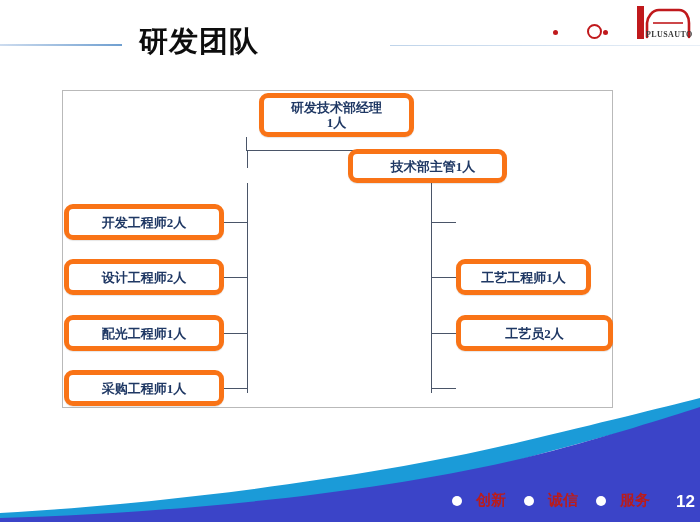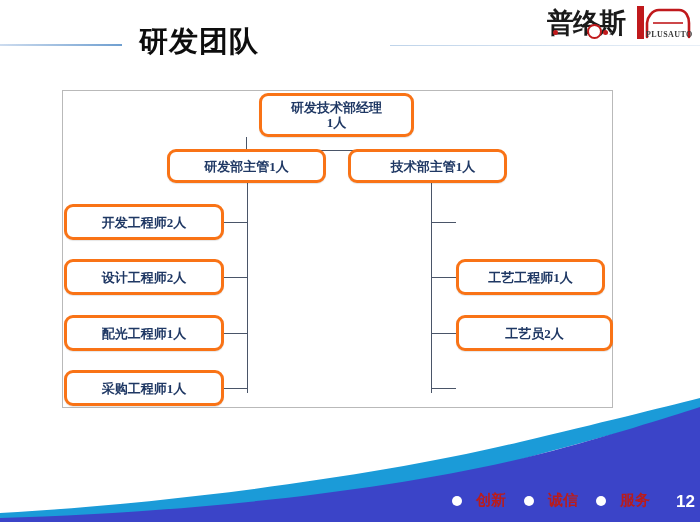--- a/index.html
+++ b/index.html
@@ -111,21 +111,21 @@
     width: 551px;
     height: 318px;
     border: 1px solid #b9b9b9;
     box-sizing: border-box;
     background: #ffffff;
   }
 
   .node {
     position: absolute;
     box-sizing: border-box;
-    border: 3px solid #f97316;
+    border: 5px solid #f97316;
     border-radius: 9px;
     background: #ffffff;
     display: flex;
     align-items: center;
     justify-content: center;
     text-align: center;
     color: #1f3864;
     font-weight: bold;
     font-size: 13px;
     line-height: 15px;
@@ -185,21 +185,20 @@
   }
 </style>
 </head>
 <body>
 
 <div class="header-rule-left"></div>
 <div class="header-rule-right"></div>
 <div class="page-title">研发团队</div>
 
 <div class="logo">
-  <div class="logo-cn">普络斯</div>
   <div class="logo-dot-a"></div>
   <div class="logo-ring"></div>
   <div class="logo-dot-b"></div>
   <div class="logo-bar"></div>
   <div class="logo-car">
     <svg width="48" height="34" viewBox="0 0 48 34">
       <path d="M4 31 L4 17 C4 12 9 4 16 4 L36 4 C43 4 46 11 46 17 L46 31" fill="none" stroke="#C0191C" stroke-width="2.6" stroke-linecap="round"></path>
       <path d="M10 17 L40 17" fill="none" stroke="#C0191C" stroke-width="1.6"></path>
     </svg>
   </div>
@@ -222,29 +221,28 @@
   <div class="conn h" style="left:161px; top:297px; width:24px;"></div>
 
   <div class="conn h" style="left:368px; top:131px; width:25px;"></div>
   <div class="conn h" style="left:368px; top:186px; width:25px;"></div>
   <div class="conn h" style="left:368px; top:242px; width:25px;"></div>
   <div class="conn h" style="left:368px; top:297px; width:25px;"></div>
 
   <div class="node manager" style="left:196px; top:2px; width:155px; height:44px;">研发技术部经理
 1人</div>
 
-  <div class="node" style="left:104px; top:58px; width:159px; height:34px;">研发部主管1人</div>
   <div class="node" style="left:285px; top:58px; width:159px; height:34px;padding-left:11px;">技术部主管1人</div>
 
   <div class="node" style="left:1px; top:113px; width:160px; height:36px;">开发工程师2人</div>
   <div class="node" style="left:1px; top:168px; width:160px; height:36px;">设计工程师2人</div>
   <div class="node" style="left:1px; top:224px; width:160px; height:36px;">配光工程师1人</div>
   <div class="node" style="left:1px; top:279px; width:160px; height:36px;">采购工程师1人</div>
 
-  <div class="node" style="left:393px; top:168px; width:149px; height:36px;">工艺工程师1人</div>
+  <div class="node" style="left:393px; top:168px; width:135px; height:36px;">工艺工程师1人</div>
   <div class="node" style="left:393px; top:224px; width:157px; height:36px;">工艺员2人</div>
 </div>
 
 <div class="footer">
   <svg width="700" height="130" viewBox="0 0 700 130">
     <path d="M0,121 C160,112 370,86 520,50 C600,31 660,16 700,6 L700,22 C650,32 590,48 512,70 C372,108 170,124 0,129 Z" fill="#1B9BD8"></path>
     <path d="M0,126 C180,121 390,100 540,62 C610,44 665,26 700,15 L700,130 L0,130 Z" fill="#3B44C8"></path>
   </svg>
   <div class="footer-tags">
     <span class="bullet"></span>

